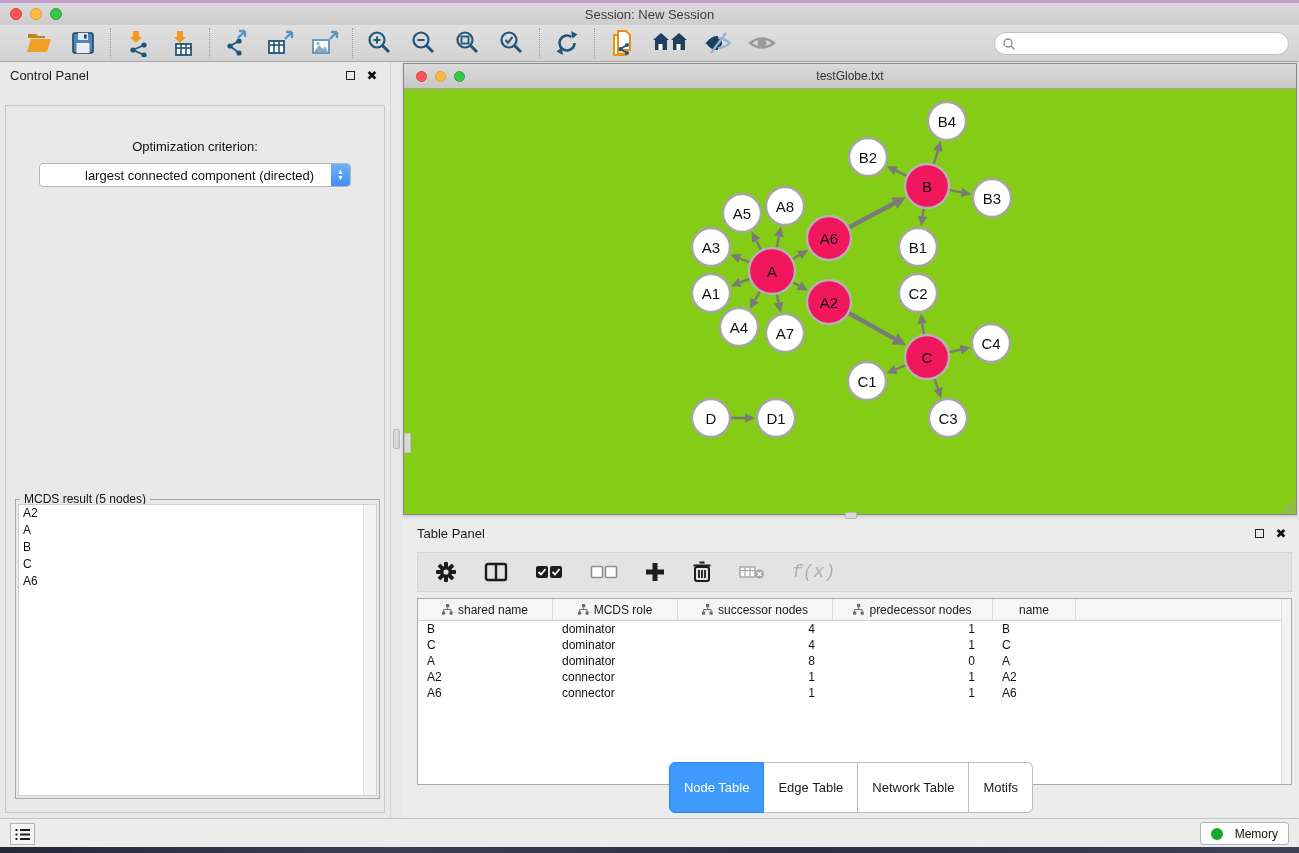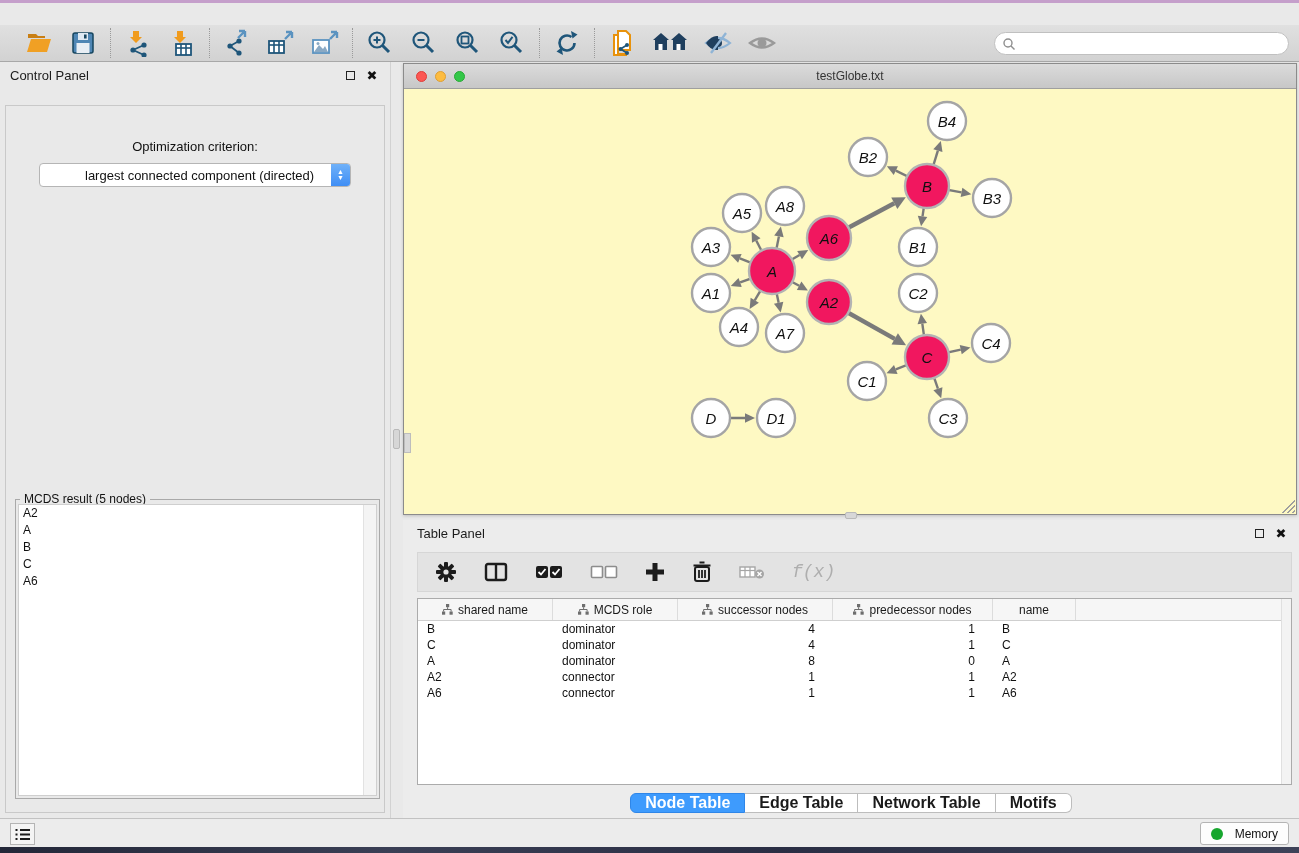--- a/index.html
+++ b/index.html
@@ -66,21 +66,21 @@
     border:1px solid #b9b9b9; border-radius:2px; cursor:col-resize; }
 
   
   .net-window { position:absolute; left:403px; top:63px; width:894px; height:452px;
     border:1px solid #8b8b8b; background:#fff; box-shadow:0 1px 3px rgba(0,0,0,.18); }
   .net-titlebar { height:25px; background:linear-gradient(#dbdbdb,#c7c7c7); border-bottom:1px solid #9f9f9f;
     position:relative; display:flex; align-items:center; }
   .net-titlebar .lights { top:7px; left:12px; }
   .net-titlebar .light { width:11px; height:11px; }
   .net-title { width:100%; text-align:center; font-size:12px; color:#333; }
-  .net-canvas { position:absolute; left:0; top:25px; right:0; bottom:0; background:#fef9c3; overflow:hidden;font-style:italic; }
+  .net-canvas { position:absolute; left:0; top:25px; right:0; bottom:0; background:#84cc16; overflow:hidden; }
   .resize-grip { position:absolute; right:1px; bottom:1px; width:13px; height:13px; cursor:nwse-resize;
     background:
       linear-gradient(135deg, transparent 48%, #9f9f9f 48%, #9f9f9f 55%, transparent 55%) ,
       linear-gradient(135deg, transparent 68%, #9f9f9f 68%, #9f9f9f 75%, transparent 75%),
       linear-gradient(135deg, transparent 88%, #9f9f9f 88%, #9f9f9f 95%, transparent 95%); }
   .left-grip { position:absolute; left:0; top:344px; width:7px; height:20px; background:#d9d9d9;
     border:1px solid #bdbdbd; cursor:col-resize; }
 
   .h-grip { position:absolute; left:845px; top:512px; width:12px; height:7px; background:#d7d7d7;
     border:1px solid #b9b9b9; border-radius:2px; cursor:row-resize; z-index:3; }
@@ -95,22 +95,22 @@
   .data-table { position:absolute; left:14px; right:7px; top:78px; bottom:33px; background:#fff; border:1px solid #ababab; }
   .thead { display:flex; height:22px; background:#f6f6f6; border-bottom:1px solid #cfcfcf; }
   .th { display:flex; align-items:center; justify-content:center; gap:5px; font-size:12px; color:#1a1a1a;
     border-right:1px solid #dcdcdc; height:100%; cursor:pointer; }
   .trow { display:flex; height:16px; align-items:center; cursor:default; }
   .td { font-size:12px; color:#111; white-space:nowrap; overflow:hidden; }
   .td.num { text-align:right; }
   .table-scroll { position:absolute; top:0; bottom:0; right:0; width:10px; background:#f3f3f3; border-left:1px solid #e0e0e0; }
 
   .bottom-tabs { position:absolute; left:0; right:0; bottom:5px; display:flex; justify-content:center; }
-  .btab { background:#fff; border:1px solid #bdbdbd; border-left:none; font-size:16px; color:#1a1a1a;
-    padding:0 14px; cursor:pointer;font-weight:bold; }
+  .btab { background:#fff; border:1px solid #bdbdbd; border-left:none; font-size:13px; color:#1a1a1a;
+    padding:17px 14px; cursor:pointer; }
   .btab:first-child { border-left:1px solid #bdbdbd; border-radius:6px 0 0 6px; }
   .btab:last-child { border-radius:0 6px 6px 0; }
   .btab.active { background:#3e9bfd; border-color:#2f86e8; color:#fff; }
 
   
   .statusbar { position:absolute; left:0; top:818px; width:1299px; height:29px; background:#ececec; border-top:1px solid #c2c2c2; }
   .status-left-btn { position:absolute; left:10px; top:4px; width:25px; height:22px; background:#f4f4f4;
     border:1px solid #b4b4b4; display:flex; align-items:center; justify-content:center; cursor:pointer; }
   .memory-btn { position:absolute; right:10px; top:3px; height:23px; background:#fdfdfd; border:1px solid #b4b4b4;
     border-radius:3px; display:flex; align-items:center; gap:12px; padding:0 10px; cursor:pointer; }
@@ -120,20 +120,28 @@
     background:linear-gradient(90deg,#232738,#3a3f55 30%,#2a2e44 60%,#3d4258); }
 
   svg text { font-family:"Liberation Sans","DejaVu Sans",sans-serif; }
 </style>
 </head>
 <body>
 
 <div class="app">
   <div class="top-strip"></div>
 
+  <div class="titlebar">
+    <div class="lights">
+      <span class="light red"></span>
+      <span class="light yellow"></span>
+      <span class="light green"></span>
+    </div>
+    <div class="title">Session: New Session</div>
+  </div>
 
   <div class="toolbar">
     <div class="tb-group">
       <span class="tb-btn">
         <svg width="28" height="26" viewBox="0 0 28 26">
             <path d="M3,8 L3,4 L11,4 L13,6 L20,6 L20,8 Z" fill="#c97f14"></path>
             <path d="M6,9 L26,9 L22,22 L2,22 Z" fill="#f0a024"></path>
           </svg>
       </span>
       <span class="tb-btn">

